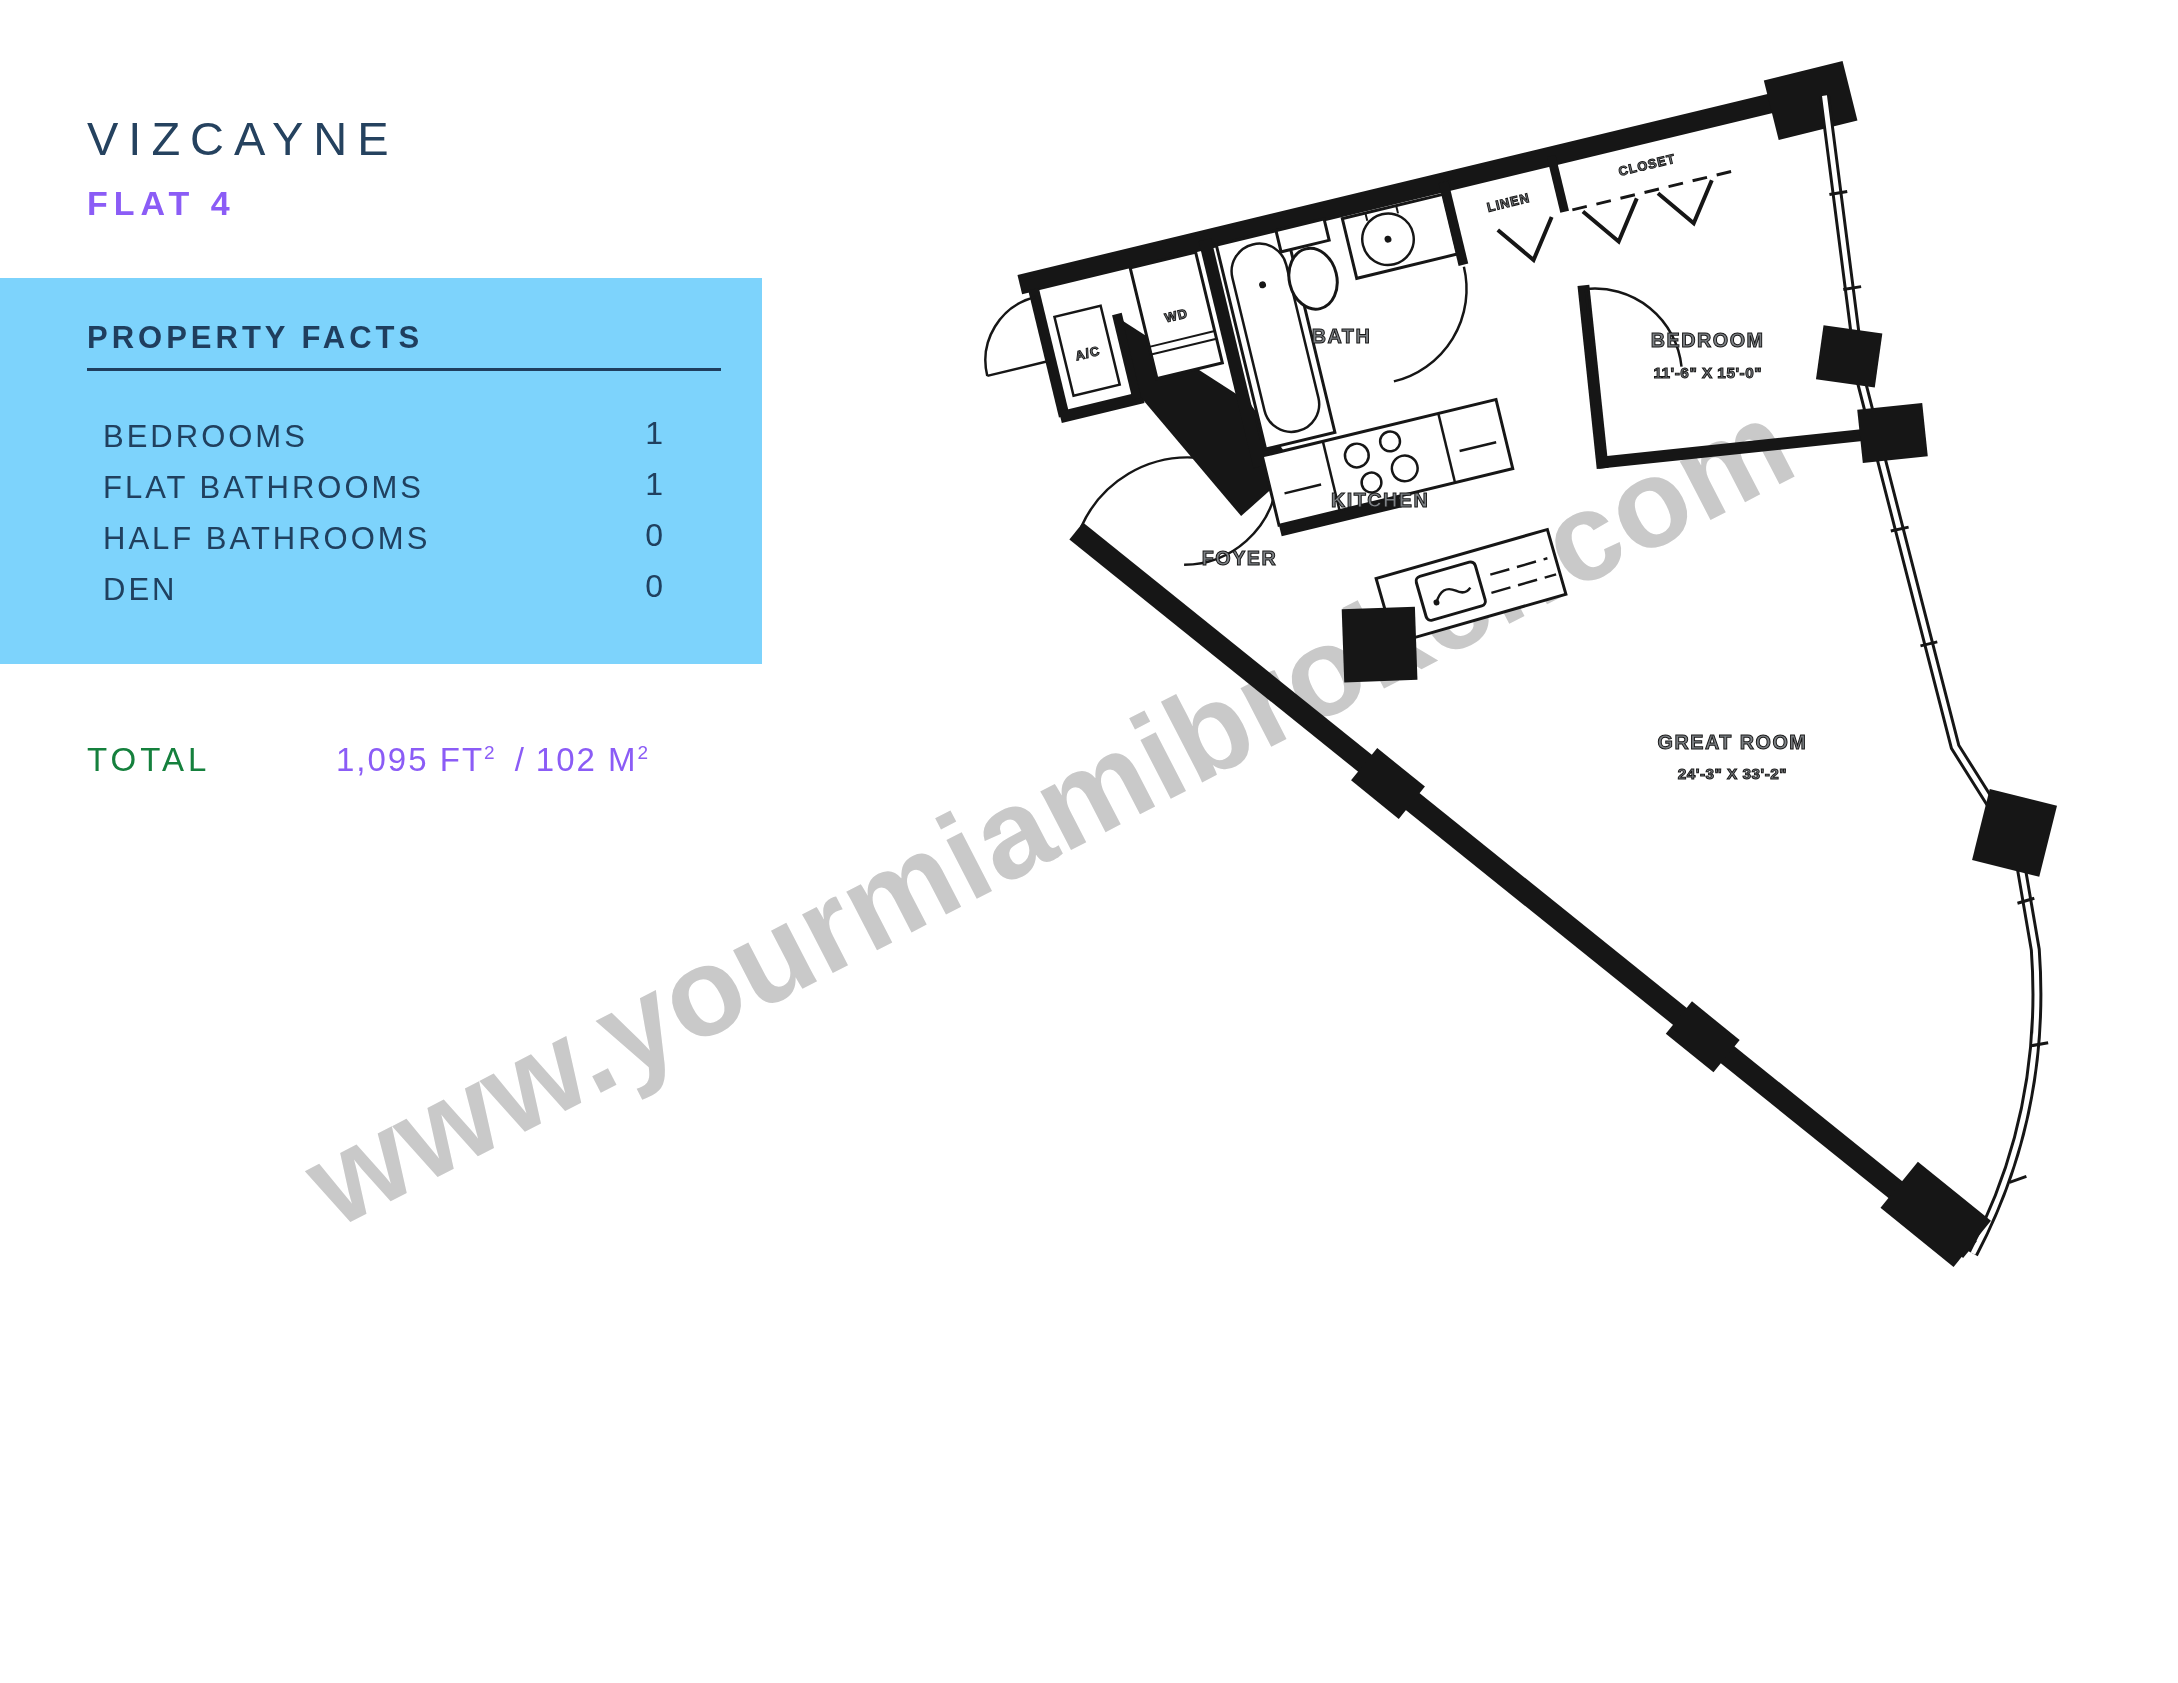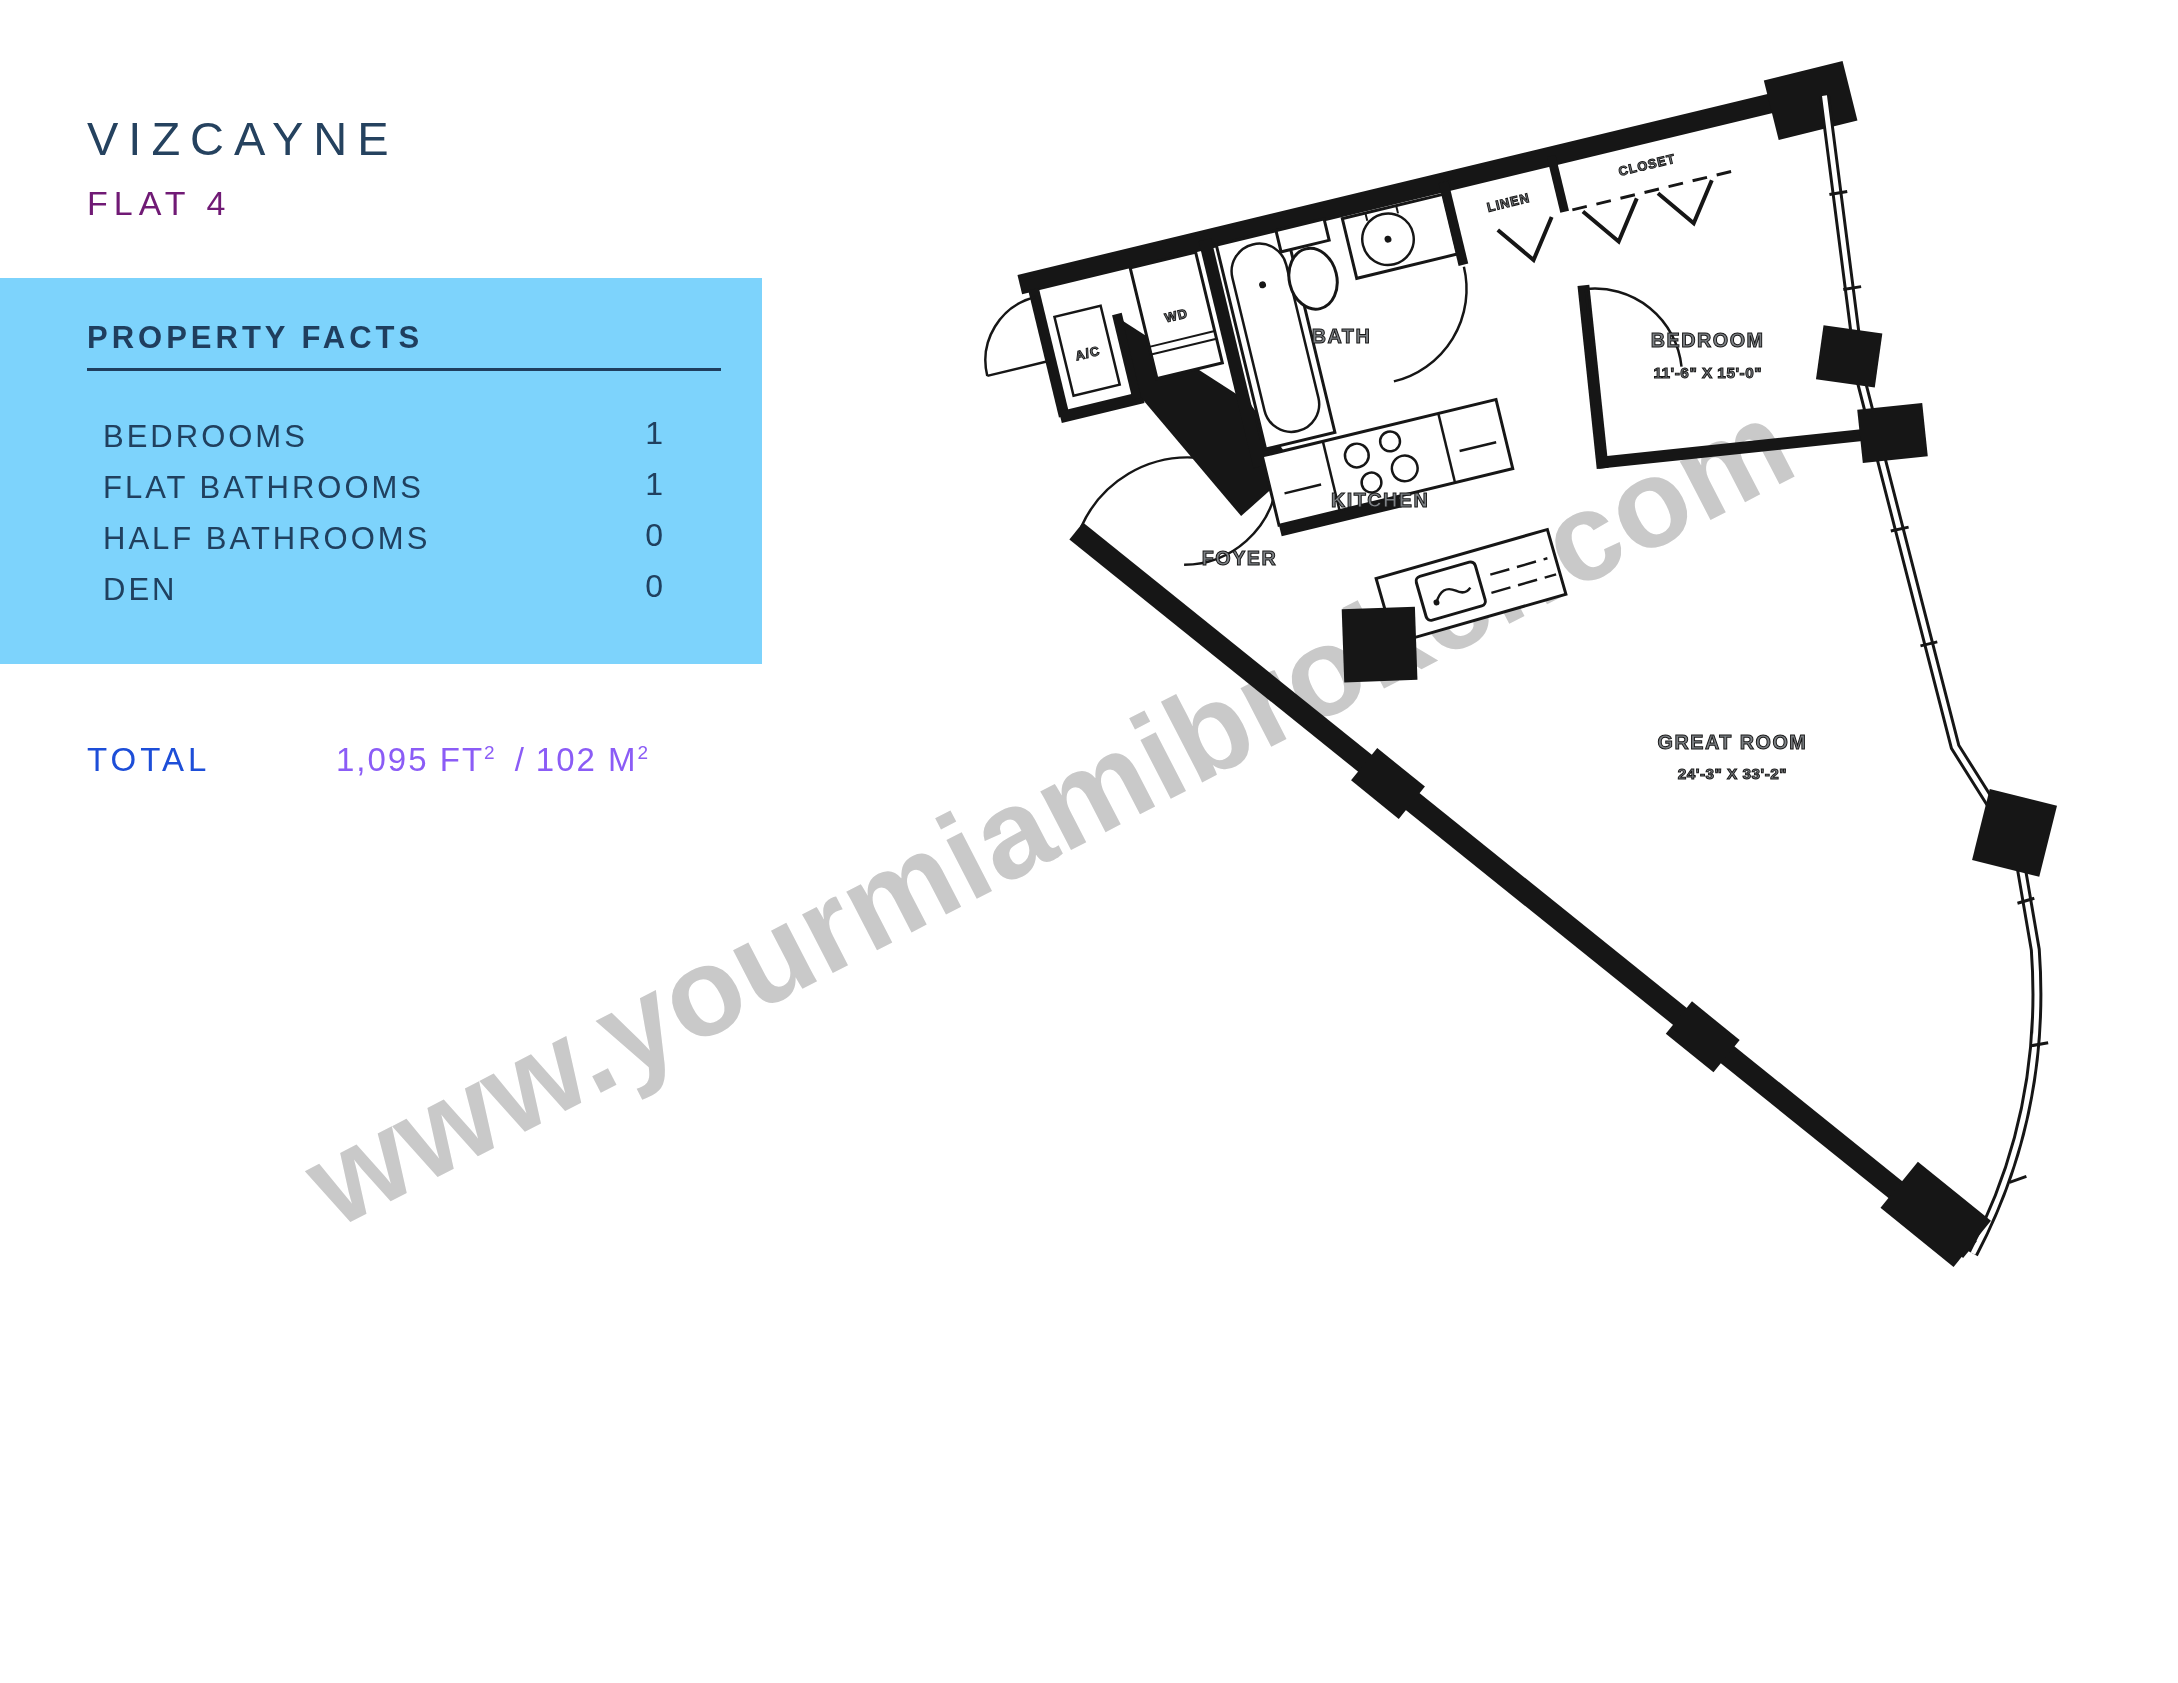--- a/index.html
+++ b/index.html
@@ -2,36 +2,36 @@
 <html><head>
 <meta charset="utf-8">
 <style>
   html,body{margin:0;padding:0;background:#ffffff;}
   #page{position:relative;width:2178px;height:1683px;background:#ffffff;overflow:hidden;
         font-family:"Liberation Sans",sans-serif;}
 
   
   .building-title{position:absolute;left:87px;top:111px;font-size:47px;font-weight:300;
       letter-spacing:10px;color:#25425f;}
-  .unit-title{position:absolute;left:87px;top:184px;font-size:34px;font-weight:400;
-      letter-spacing:6px;color:#701a75;}
+  .unit-title{position:absolute;left:87px;top:184px;font-size:34px;font-weight:700;
+      letter-spacing:6px;color:#8b5cf6;}
 
   .facts-box{position:absolute;left:0;top:278px;width:762px;height:386px;background:#7dd3fc;}
   .facts-title{position:absolute;left:87px;top:42px;font-size:31px;font-weight:700;
       letter-spacing:4px;color:#1f3e5e;}
   .facts-rule{position:absolute;left:87px;top:90px;width:634px;height:3px;background:#1f3e5e;}
   .facts-rows{position:absolute;left:87px;top:141px;width:576px;}
   .facts-row{position:relative;height:51px;}
   .facts-row .lbl{position:absolute;left:16px;top:0;font-size:31px;font-weight:300;
       letter-spacing:3px;color:#20405f;}
   .facts-row .val{position:absolute;right:0;top:-4px;width:59px;text-align:right;
       font-size:32px;font-weight:300;color:#20405f;}
 
   .total-row{position:absolute;left:87px;top:741px;width:693px;}
-  .total-label{display:inline-block;font-size:33px;font-weight:300;letter-spacing:4px;color:#1d4ed8;}
+  .total-label{display:inline-block;font-size:33px;font-weight:300;letter-spacing:4px;color:#15803d;}
   .total-value{position:absolute;left:249px;top:0;font-size:33px;font-weight:300;
       letter-spacing:2px;color:#8b5cf6;white-space:nowrap;}
   .total-value sup{font-size:19px;}
   .total-div{padding:0 10px 0 18px;}
 
   
   .watermark{position:absolute;left:59px;top:741px;width:1980px;text-align:center;
       font-size:125px;font-weight:700;letter-spacing:1px;color:#c9c9c9;white-space:nowrap;
       transform:rotate(-27.3deg);}
 

